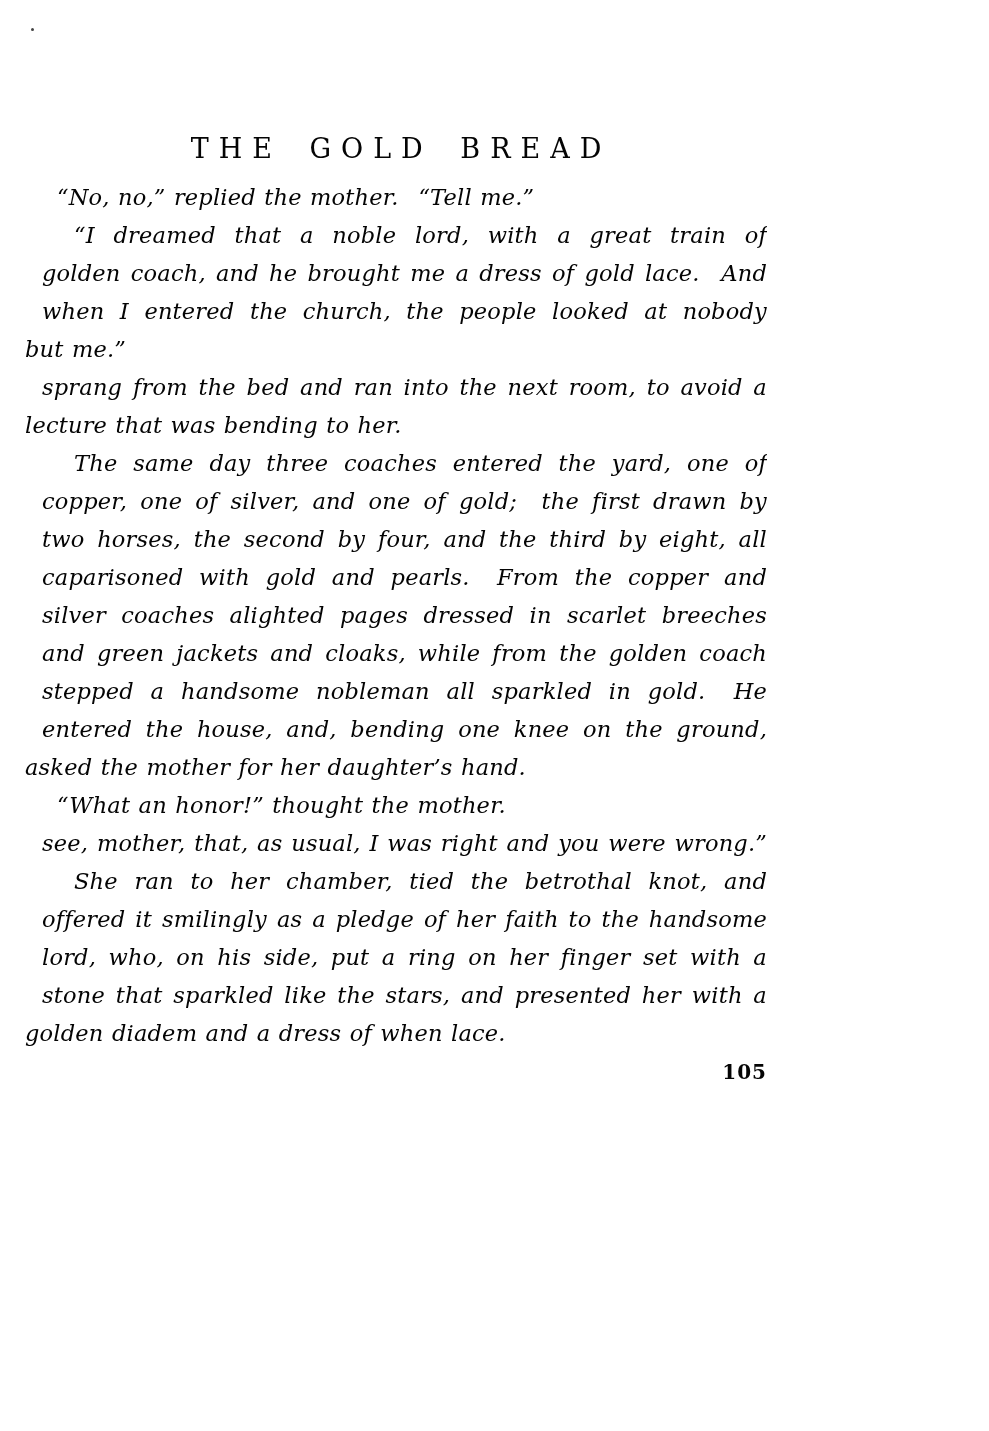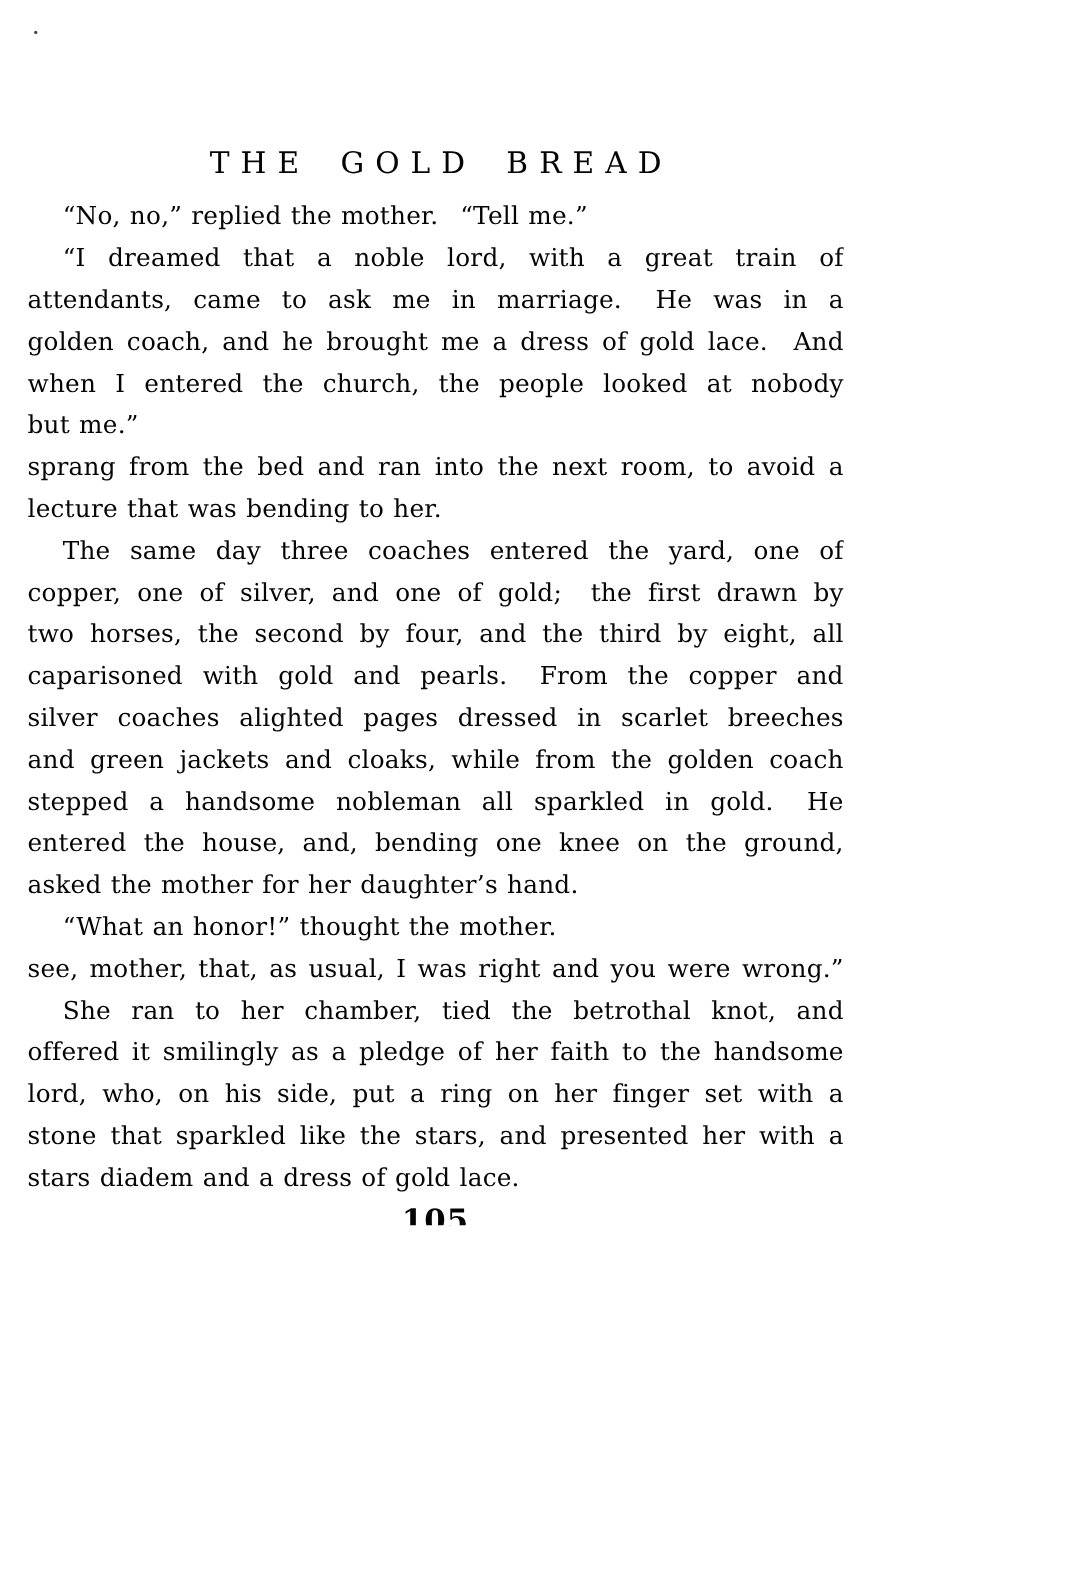--- a/index.html
+++ b/index.html
@@ -32,58 +32,58 @@
     padding-left: 10px;
     font-size: 27px;
     font-weight: normal;
     line-height: 36px;
     letter-spacing: 10px;
     word-spacing: 9px;
     text-align: center;
     white-space: nowrap;
   }
   .bodytext { width: 742px; }
-  .para { margin: 0; }
+  .para { margin: 0; font-style: italic; }
   .line {
     height: 38px;
     line-height: 38px;
     font-size: 22.5px;
     letter-spacing: 0.2px;
     word-spacing: 1px;
     overflow: hidden;
   }
   .line.j {
     text-align: justify;
     text-align-last: justify;
+    margin-left: 17px;
   }
   .line.indent { padding-left: 32px; }
   .pageno {
     margin-top: 6px;
     height: 30px;
     line-height: 28px;
-    text-align: center;
-    font-size: 28px;
+    text-align: right;
+    font-size: 20px;
     font-weight: bold;
     letter-spacing: 1px;
   }
 </style>
 </head>
 <body>
 
 <div class="page">
   <div class="speck"></div>
   <div class="column">
     <h1 class="title">THE GOLD BREAD</h1>
     <div class="bodytext">
         <div class="para">
           <div class="line indent">“No, no,” replied the mother.  “Tell me.”</div>
         </div>
         <div class="para">
           <div class="line j indent">“I dreamed that a noble lord, with a great train of</div>
-          <div class="line j">attendants, came to ask me in marriage.  He was in a</div>
           <div class="line j">golden coach, and he brought me a dress of gold lace.  And</div>
           <div class="line j">when I entered the church, the people looked at nobody</div>
           <div class="line">but me.”</div>
         </div>
         <div class="para">
           <div class="line j">sprang from the bed and ran into the next room, to avoid a</div>
           <div class="line">lecture that was bending to her.</div>
         </div>
         <div class="para">
           <div class="line j indent">The same day three coaches entered the yard, one of</div>
@@ -100,18 +100,18 @@
           <div class="line indent">“What an honor!” thought the mother.</div>
         </div>
         <div class="para">
           <div class="line j">see, mother, that, as usual, I was right and you were wrong.”</div>
         </div>
         <div class="para">
           <div class="line j indent">She ran to her chamber, tied the betrothal knot, and</div>
           <div class="line j">offered it smilingly as a pledge of her faith to the handsome</div>
           <div class="line j">lord, who, on his side, put a ring on her finger set with a</div>
           <div class="line j">stone that sparkled like the stars, and presented her with a</div>
-          <div class="line">stars diadem and a dress of gold lace.</div>
+          <div class="line">golden diadem and a dress of when lace.</div>
         </div>
       </div>
     <div class="pageno">105</div>
   </div>
 </div>
 
 </body></html>

